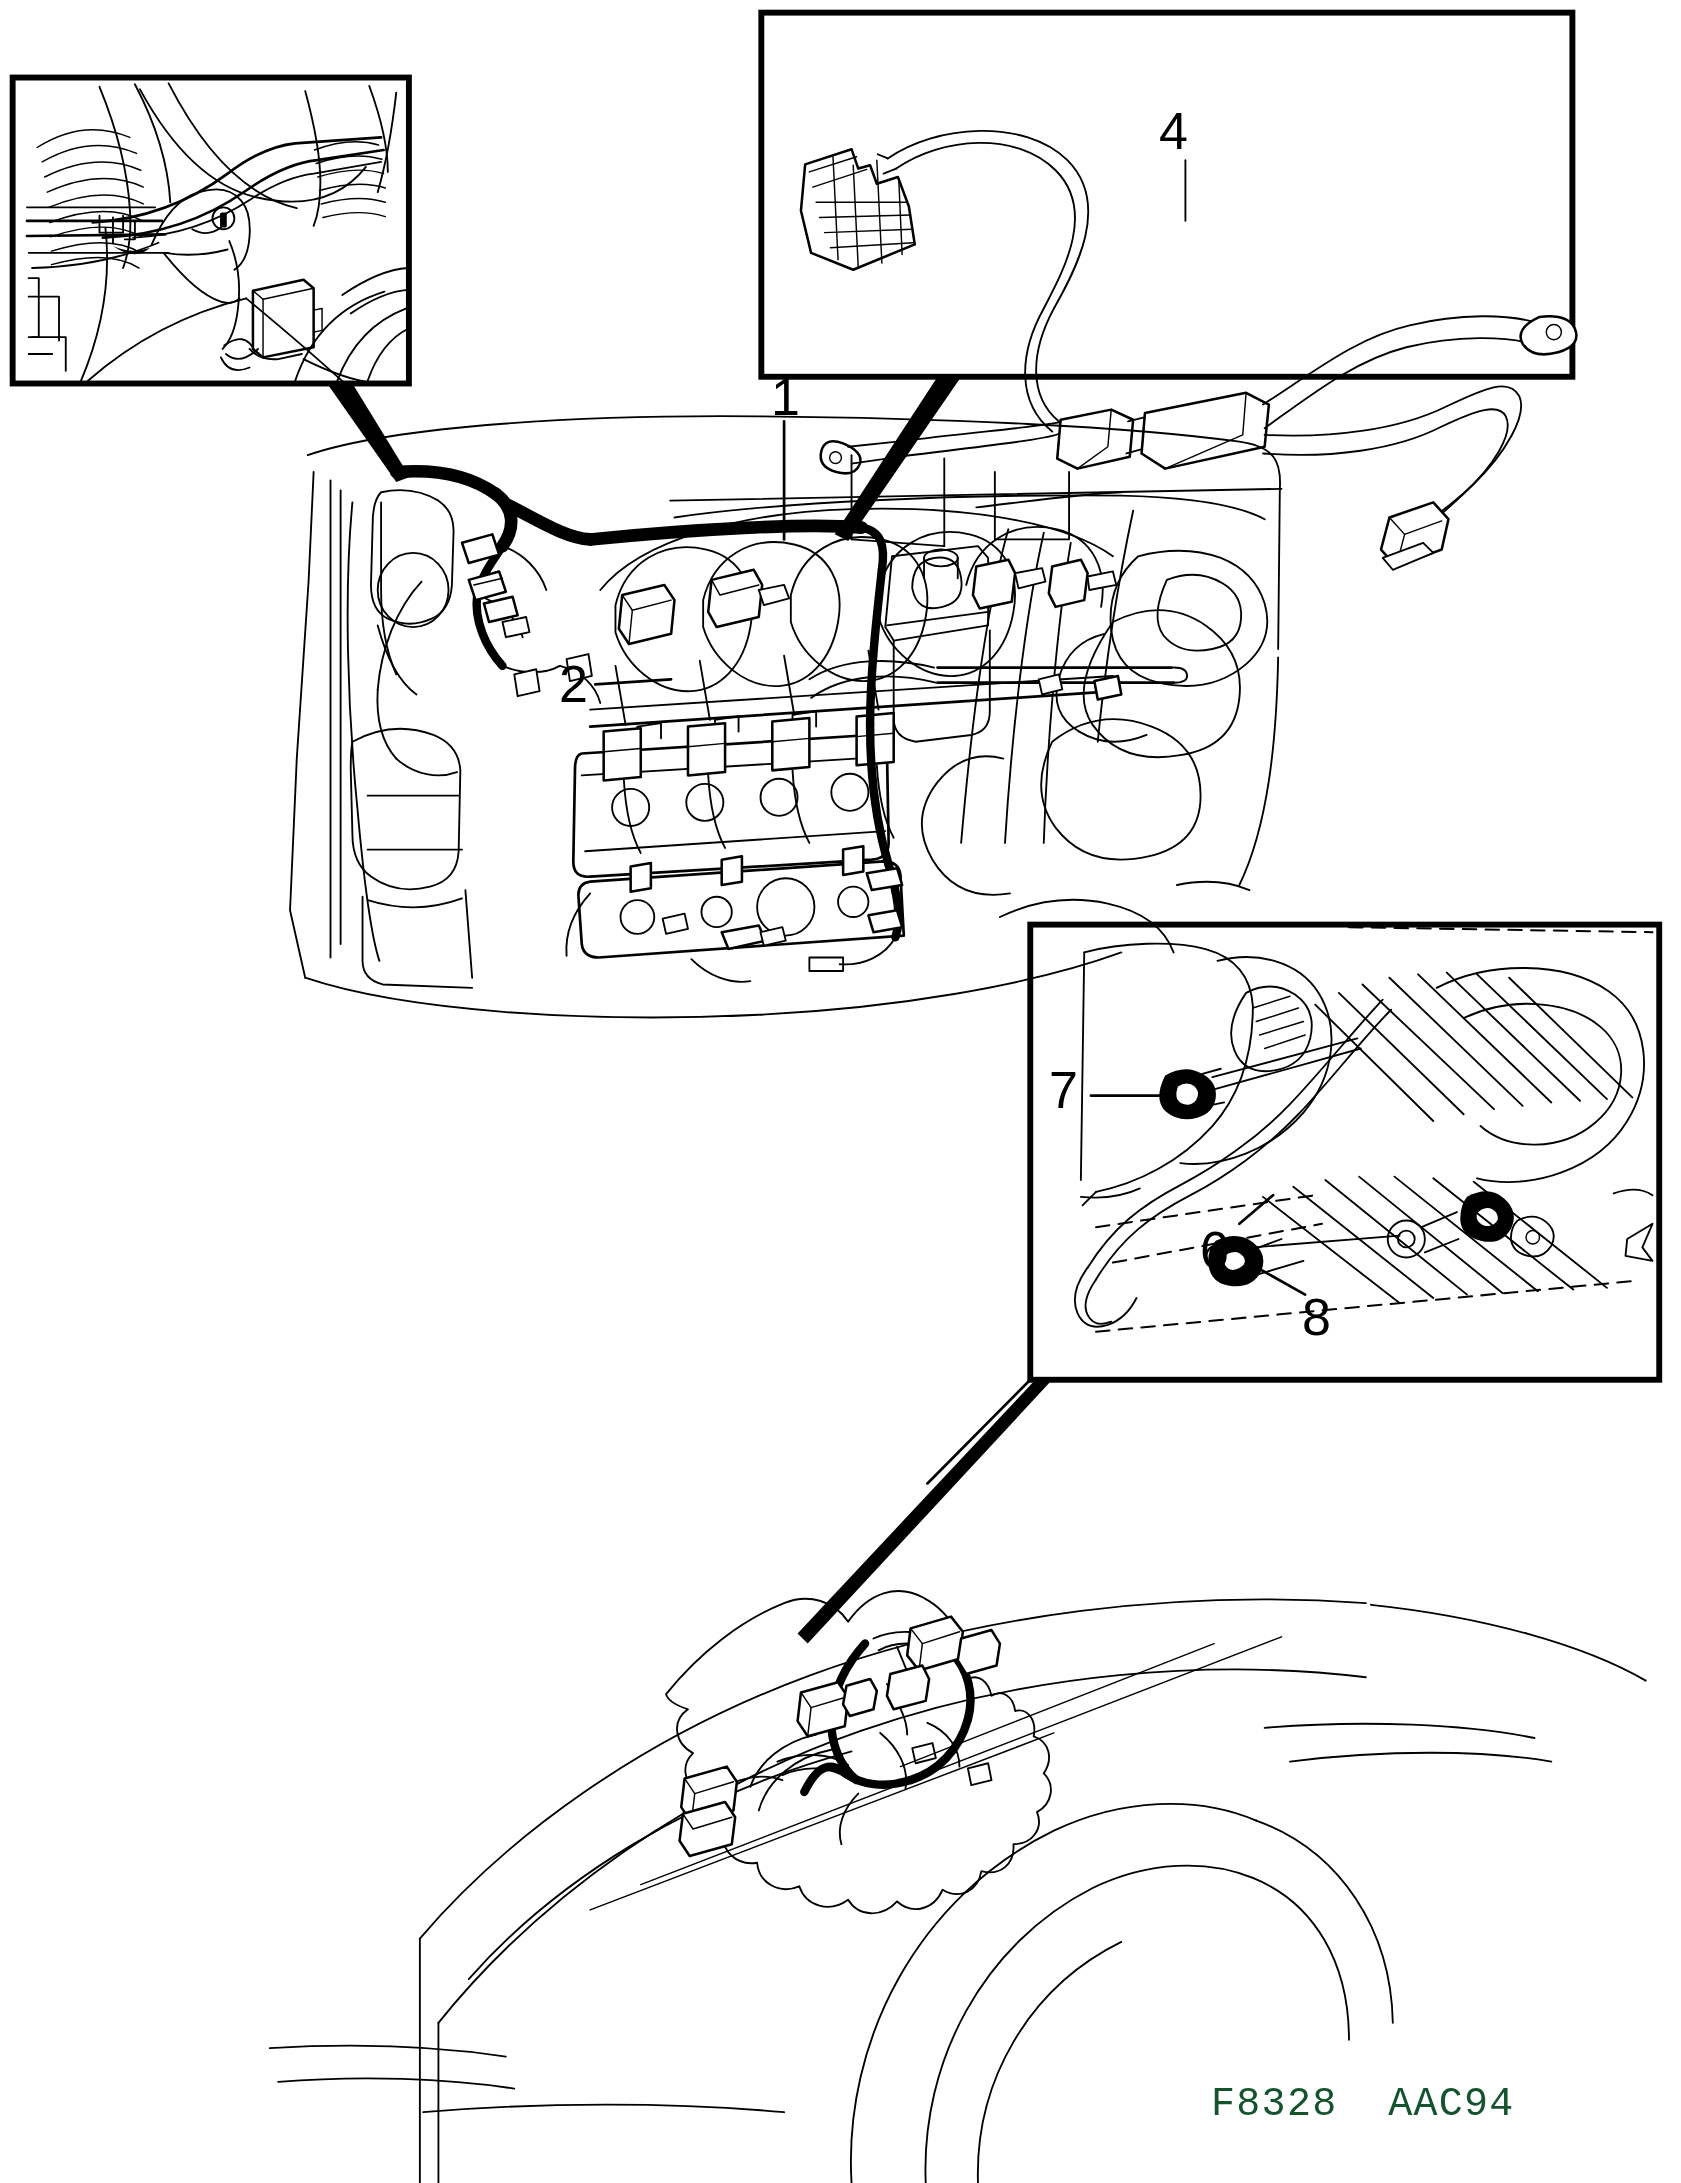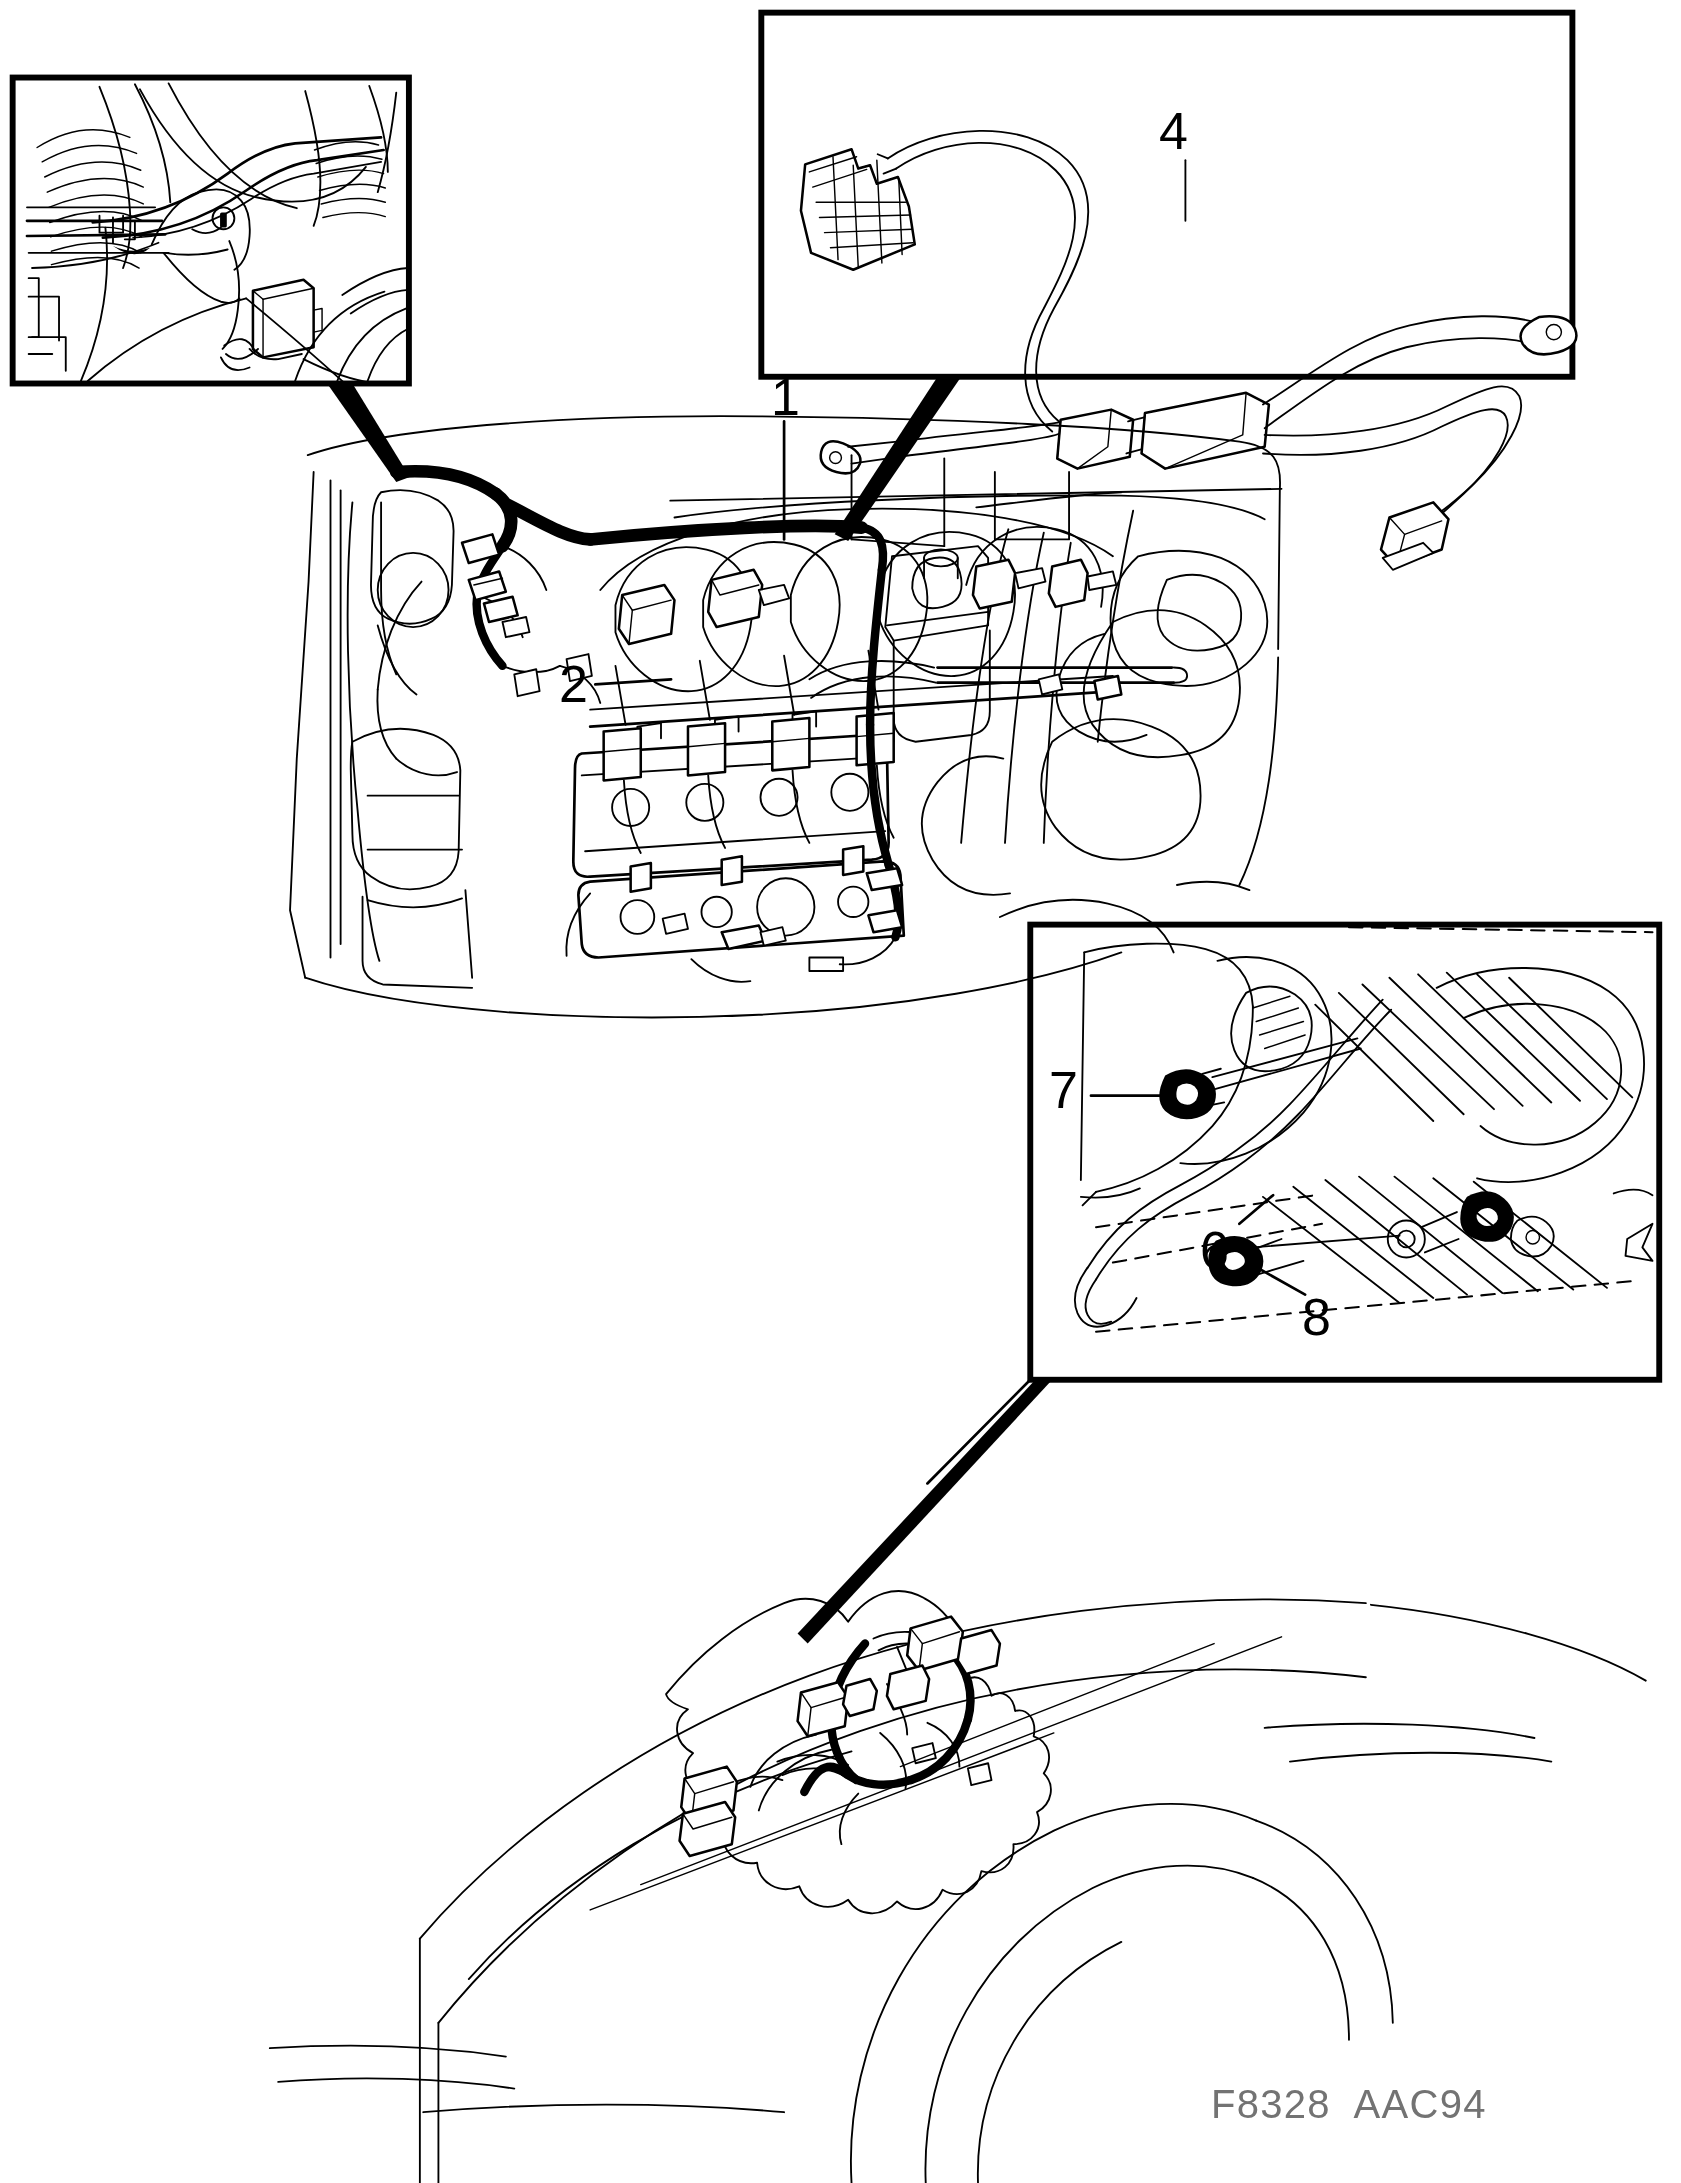--- a/index.html
+++ b/index.html
@@ -33,24 +33,24 @@
     font-weight: 400;
     color: #000000;
     line-height: 1;
     letter-spacing: 0;
     user-select: none;
   }
   #figure-code {
     position: absolute;
     left: 1211px;
     top: 2082px;
-    font-family: Liberation Sans, sans-serif;
+    font-family: Liberation Mono, monospace;
     font-size: 40px;
     letter-spacing: 1.3px;
-    color: #737373;
+    color: #14532d;
     white-space: pre;
   }
 </style>
 </head>
 <body>
 
 <div id="sheet">
 
   <svg class="layer" viewBox="0 0 1995 2590" preserveAspectRatio="none">
     <defs>

